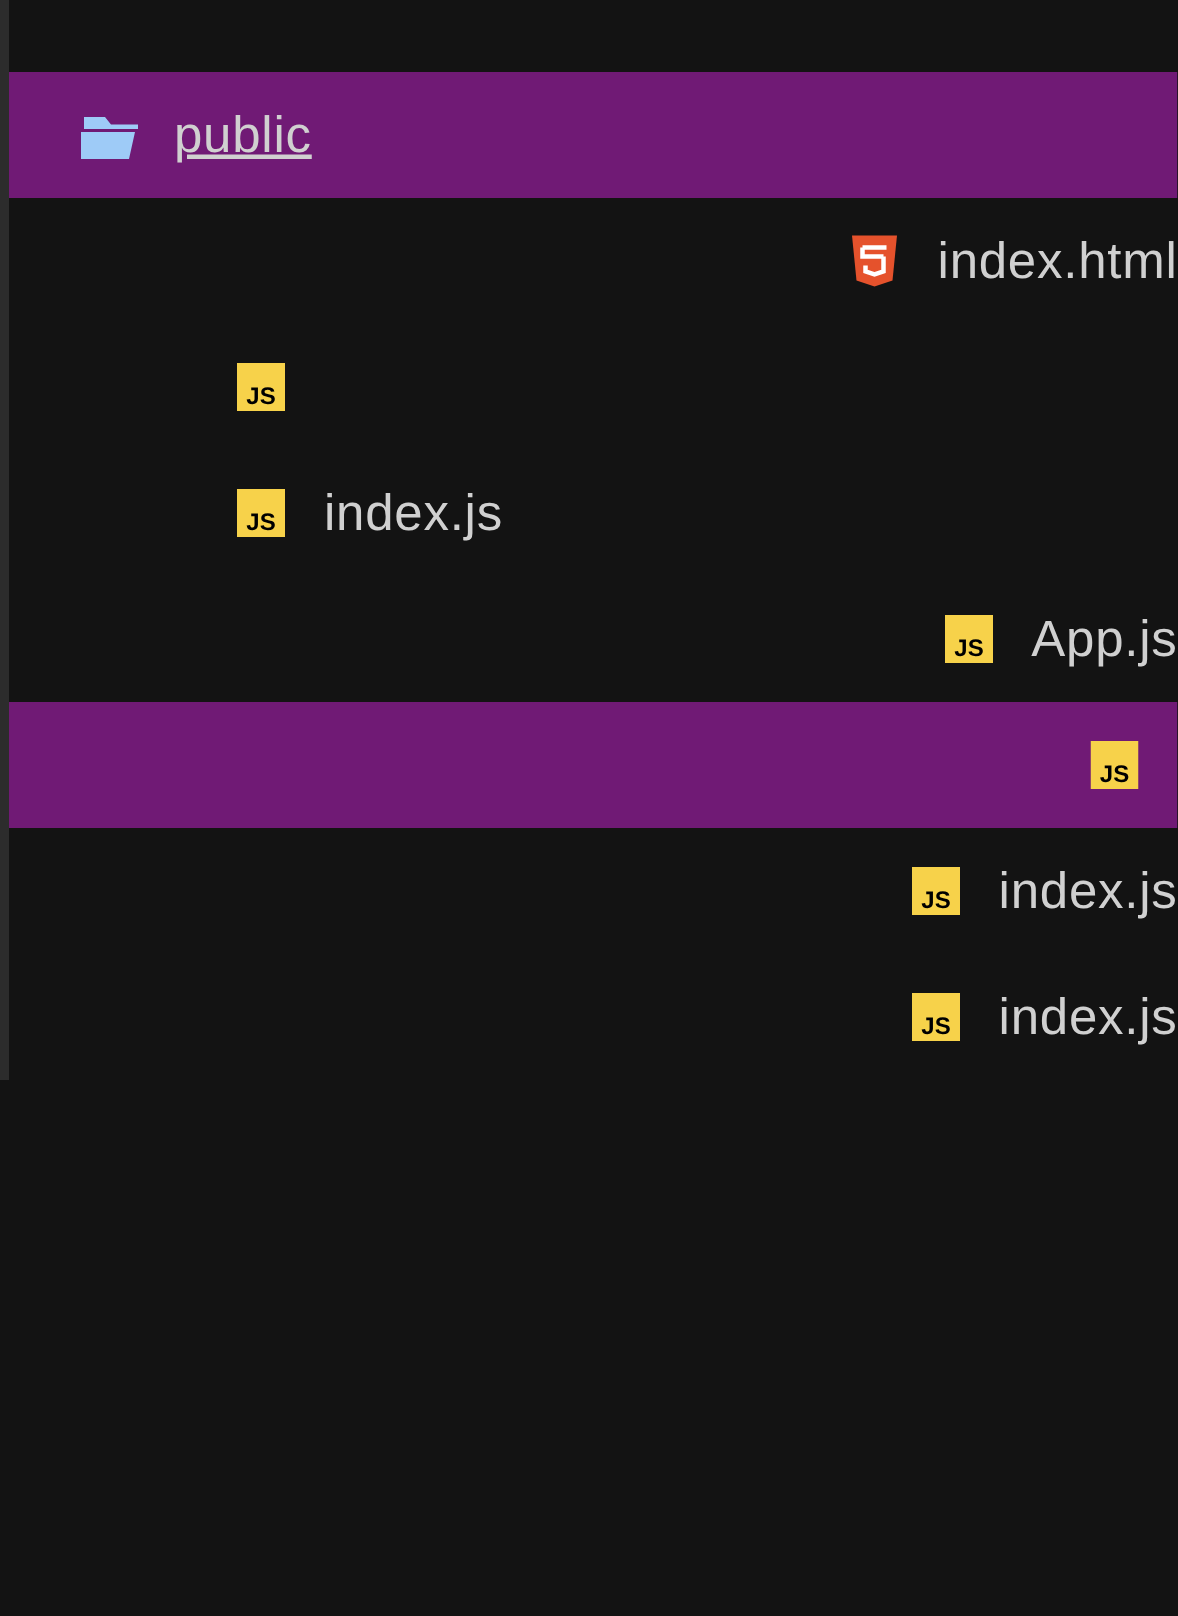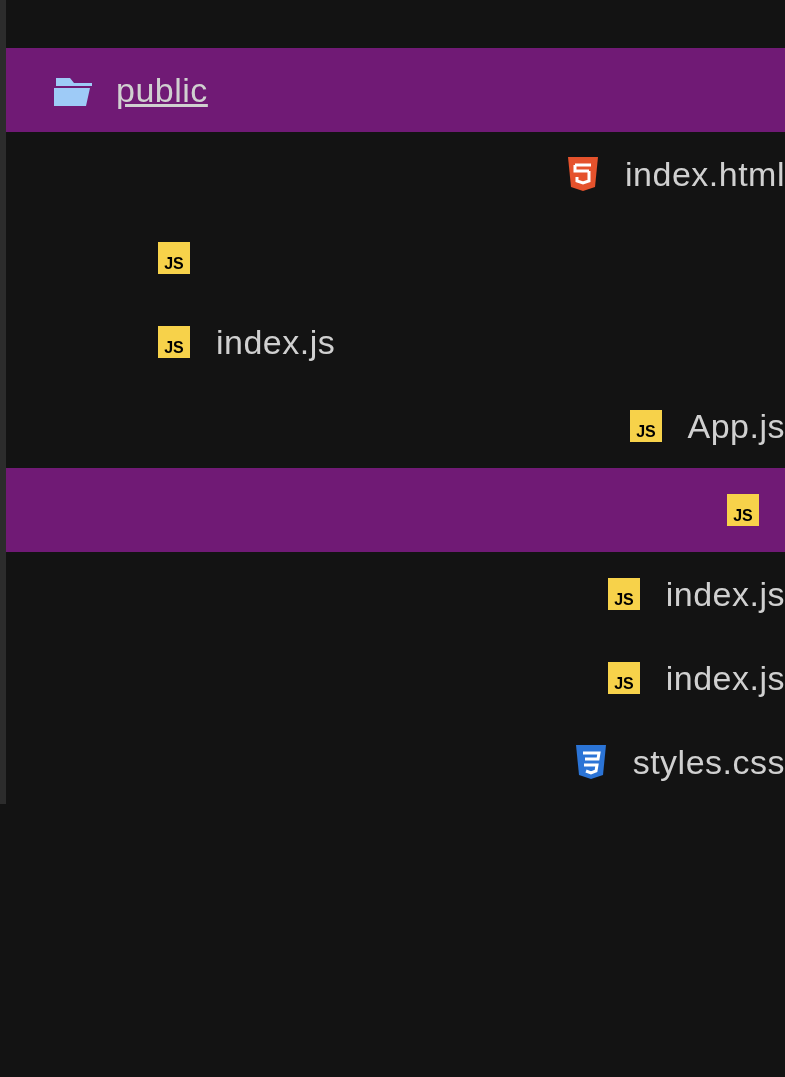--- a/index.html
+++ b/index.html
@@ -120,24 +120,15 @@
   <div class="row depth-1">
     <span class="icon-slot">
       <svg width="32" height="32" viewBox="0 0 32 32">
         <rect width="32" height="32" fill="#f7d24a"></rect>
         <text x="16" y="27" font-family="Arial" font-size="16" font-weight="900" fill="#000" text-anchor="middle">JS</text>
       </svg>
     </span>
     <span class="label">index.js</span>
   </div>
 
-  <div class="row depth-1">
-    <span class="icon-slot">
-      <svg width="34" height="38" viewBox="0 0 34 38">
-        <path d="M2 2 h30 l-3 30 -12 4 -12 -4 Z" fill="#2b74d6"></path>
-        <path d="M9 10 h16 l-1 6 H11 M10 22 h13 l-1 6 -5 2 -5 -2" stroke="#ffffff" stroke-width="3" fill="none"></path>
-      </svg>
-    </span>
-    <span class="label">styles.css</span>
-  </div>
 
 
 </div>
 
 </body></html>

